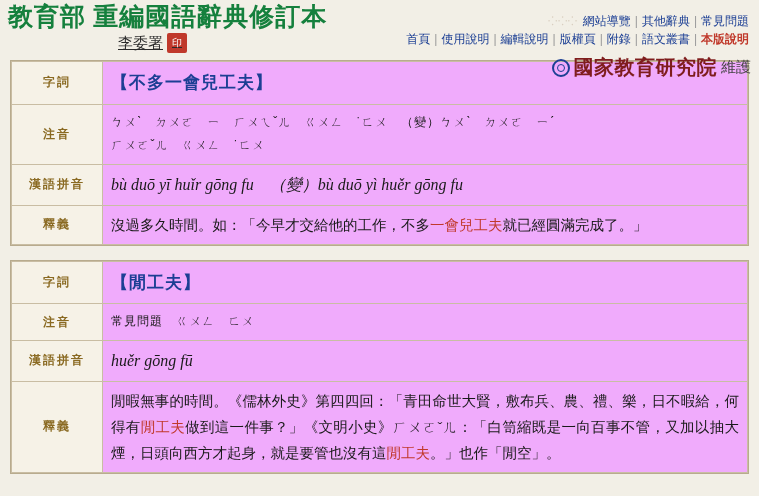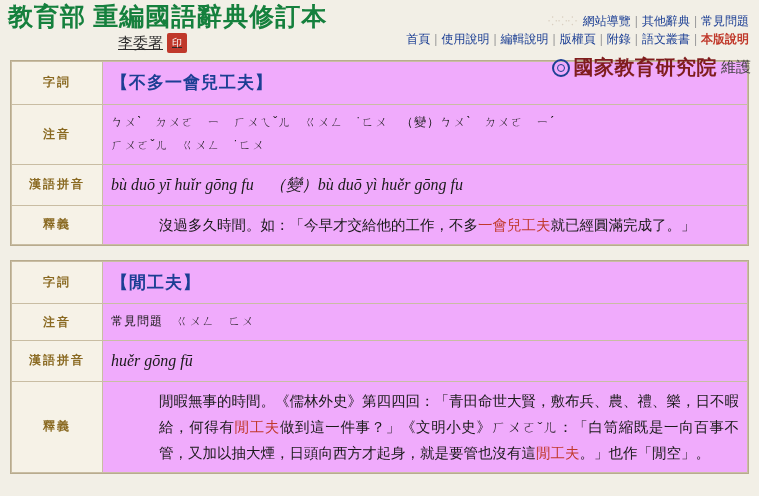--- a/index.html
+++ b/index.html
@@ -177,21 +177,20 @@
   }
   .pinyin {
     font-family: "Liberation Serif", "DejaVu Serif", serif;
     font-style: italic;
     font-size: 16px;
   }
   .definition {
     font-size: 14.5px;
     line-height: 1.8;
     text-align: justify;
-    margin-left: 48px;
   }
   .hl {
     color: #c0392b;
   }
 </style>
 </head>
 <body>
 
 <div class="page">
 

